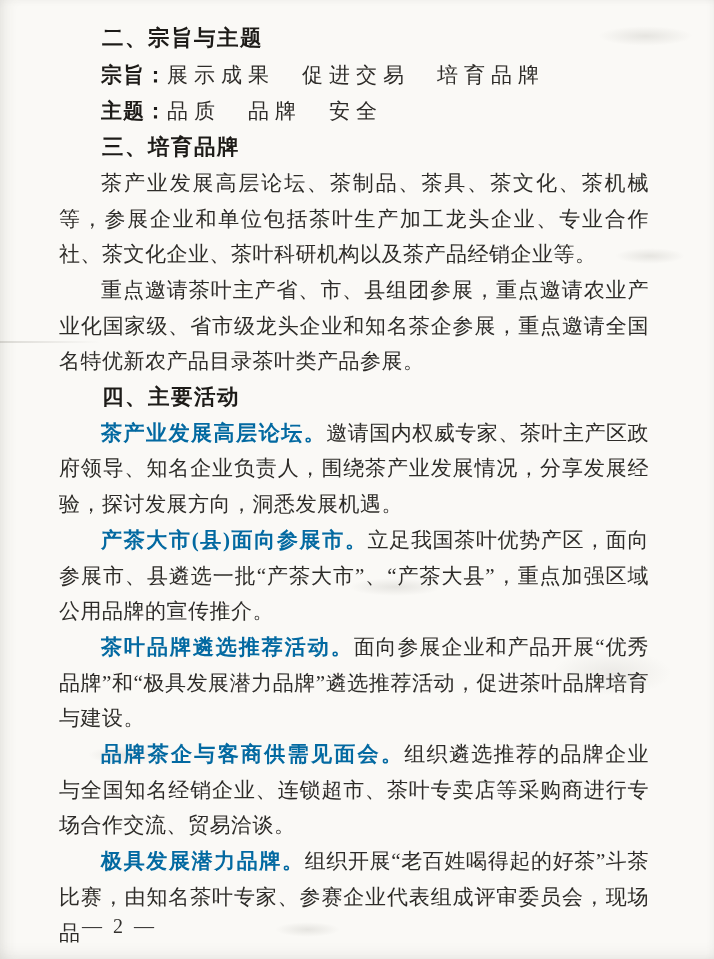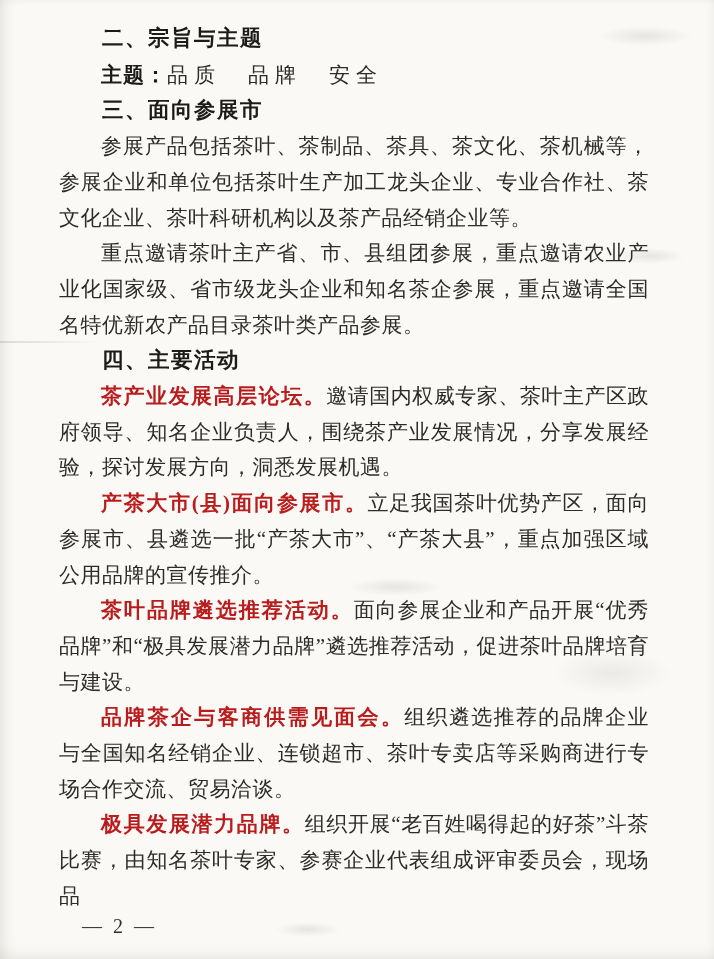--- a/index.html
+++ b/index.html
@@ -47,21 +47,21 @@
     font-family: "Liberation Sans", "DejaVu Sans", sans-serif;
     font-weight: 700;
     color: #1d1b18;
     letter-spacing: 1px;
   }
   .kv-value {
     letter-spacing: 6px;
   }
   .lead {
     font-weight: 700;
-    color: #b91c1c;
+    color: #0369a1;
     letter-spacing: 1.5px;
   }
   .page-number {
     position: absolute;
     left: 82px;
     bottom: 21px;
     font-family: "Liberation Serif", "DejaVu Serif", serif;
     font-size: 20px;
     letter-spacing: 3px;
     color: #33312e;
@@ -98,26 +98,27 @@
   <span class="smudge s3"></span>
   <span class="smudge s4"></span>
   <span class="smudge s5"></span>
   <span class="smudge s6"></span>
   <span class="fold-line"></span>
 
   <main class="doc">
 
     <p class="heading">二、宗旨与主题</p>
 
+    <p class="kv"><span class="kv-label">宗旨：</span><span class="kv-value">展示成果　促进交易　培育品牌</span></p>
 
     <p class="kv"><span class="kv-label">主题：</span><span class="kv-value">品质　品牌　安全</span></p>
 
-    <p class="heading">三、面向参展市</p>
+    <p class="heading">三、培育品牌</p>
 
-    <p class="para">参展产品包括茶叶、茶制品、茶具、茶文化、茶机械等，参展企业和单位包括茶叶生产加工龙头企业、专业合作社、茶文化企业、茶叶科研机构以及茶产品经销企业等。</p>
+    <p class="para">茶产业发展高层论坛、茶制品、茶具、茶文化、茶机械等，参展企业和单位包括茶叶生产加工龙头企业、专业合作社、茶文化企业、茶叶科研机构以及茶产品经销企业等。</p>
 
     <p class="para">重点邀请茶叶主产省、市、县组团参展，重点邀请农业产业化国家级、省市级龙头企业和知名茶企参展，重点邀请全国名特优新农产品目录茶叶类产品参展。</p>
 
     <p class="heading">四、主要活动</p>
 
     <p class="para"><span class="lead">茶产业发展高层论坛。</span><span>邀请国内权威专家、茶叶主产区政府领导、知名企业负责人，围绕茶产业发展情况，分享发展经验，探讨发展方向，洞悉发展机遇。</span></p>
 
     <p class="para"><span class="lead">产茶大市(县)面向参展市。</span><span>立足我国茶叶优势产区，面向参展市、县遴选一批“产茶大市”、“产茶大县”，重点加强区域公用品牌的宣传推介。</span></p>
 
     <p class="para"><span class="lead">茶叶品牌遴选推荐活动。</span><span>面向参展企业和产品开展“优秀品牌”和“极具发展潜力品牌”遴选推荐活动，促进茶叶品牌培育与建设。</span></p>

